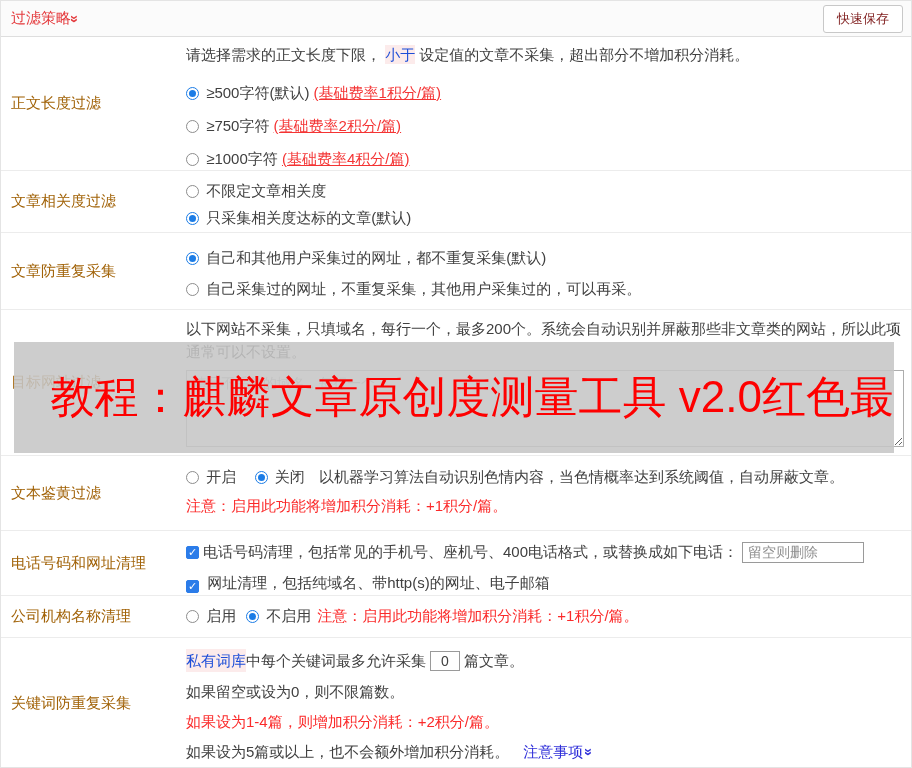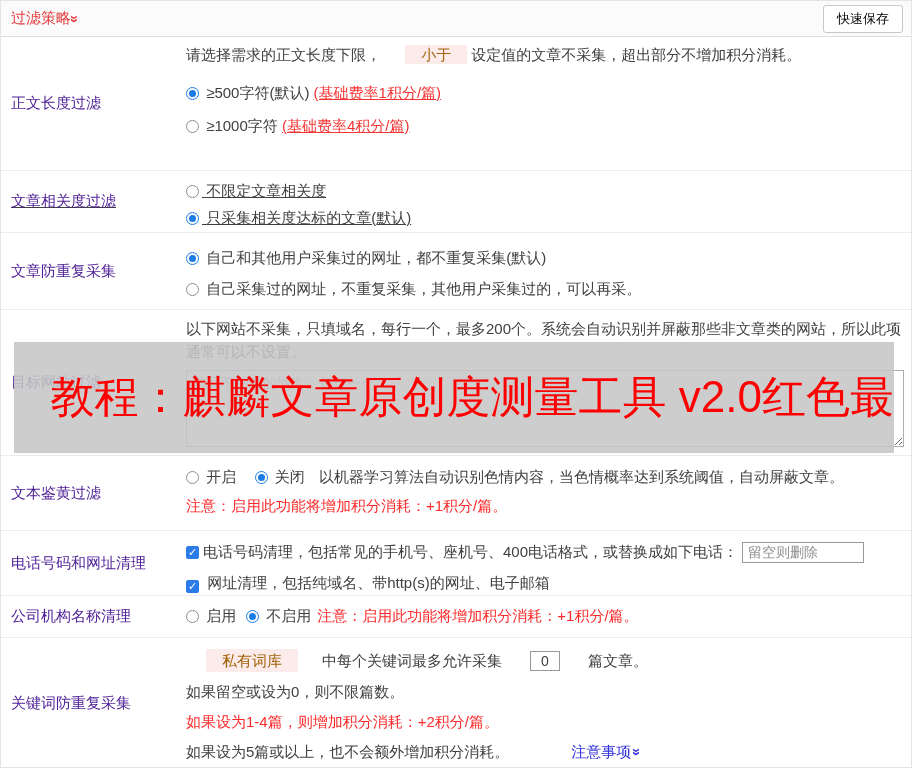--- a/index.html
+++ b/index.html
@@ -4,34 +4,34 @@
 <style>
   * { margin:0; padding:0; box-sizing:border-box; }
   html,body { background:#fff; }
   body { font-family:"Liberation Sans","DejaVu Sans",sans-serif; color:#404040; font-size:15px; }
   .page { position:relative; width:912px; height:768px; background:#fff; border:1px solid #e4e4e4; overflow:hidden; }
 
   
   .hdr { height:36px; background:#fbfbfb; border-bottom:1px solid #dedede; display:flex; align-items:center; justify-content:space-between; padding:0 8px 0 10px; }
   .hdr-title { color:#e4393c; font-size:15px; display:flex; align-items:center; }
   .chev { display:inline-block; transform:rotate(90deg); font-size:14px; line-height:1; font-weight:bold; }
-  .btn-save { font-family:Liberation Mono, monospace; font-size:13px; color:#000000; background:#fff; border:1px solid #c8c8c8; border-radius:3px; padding:4px 13px; cursor:pointer; }
+  .btn-save { font-family:Liberation Mono, monospace; font-size:13px; color:#7f1d1d; background:#fff; border:1px solid #c8c8c8; border-radius:3px; padding:4px 13px; cursor:pointer; }
 
   
   .row { display:flex; border-bottom:1px solid #ececec; }
-  .row-label { width:185px; flex:0 0 185px; padding-left:10px; align-self:center; color:#4c1d95; }
+  .row-label { width:185px; flex:0 0 185px; padding-left:10px; align-self:center; color:#a16207; }
   .row-content { flex:1; padding-right:8px; }
 
   
   .radio { display:inline-block; width:13px; height:13px; border:1px solid #8d8d8d; border-radius:50%; background:#fff; vertical-align:-2px; margin-right:3px; position:relative; cursor:pointer; }
   .radio.on { border-color:#1b7ce6; }
   .radio.on::after { content:""; position:absolute; left:2px; top:2px; width:7px; height:7px; border-radius:50%; background:#1b7ce6; }
   .checkbox { display:inline-flex; width:13px; height:13px; background:#2b7ce9; border:1px solid #2b7ce9; border-radius:2px; color:#fff; font-size:11px; line-height:11px; font-weight:bold; align-items:center; justify-content:center; vertical-align:-2px; margin-right:4px; cursor:pointer; }
 
-  .hl { background:#fcebeb; color:#a16207; padding:1px 16px;margin-left:20px; }
+  .hl { background:#fcebeb; color:#1d4ed8; padding:1px 0; }
   .fee { color:#f43434; text-decoration:underline; }
   .note-red { color:#fb2a2a; }
   .link-blue { color:#2f2fd9; text-decoration:none; display:inline-flex; align-items:center; gap:2px; cursor:pointer; }
 
   
   .r1 .row-content { padding-top:9px; }
   .r1 .opts { margin-top:11px; }
   .r1 .opt { height:33px; line-height:33px; }
   .r2 .row-content { padding-top:6px; }
   .r2 .opt { height:27px; line-height:27px; }
@@ -45,21 +45,21 @@
   .r5 .note { margin-top:10px; }
   .gap { display:inline-block; width:10px; }
   .r6 .row-content { padding-top:5px; }
   .r6 .line1 { display:flex; align-items:center; height:32px; }
   .r6 .line2 { margin-top:6px; }
   .inp-phone { width:122px; height:21px; border:1px solid #9a9a9a; font-family:inherit; font-size:14px; padding:1px 5px; margin-left:4px; color:#404040; }
   .inp-phone::placeholder { color:#8f8f8f; }
   .r7 { align-items:center; }
   .r7 .row-content { padding:0; display:flex; align-items:center; }
   .r8 .row-content { padding-top:11px; }
-  .r8 .kline { min-height:21px; line-height:21px; margin-bottom:9px; display:flex; align-items:center; flex-wrap:wrap;gap:24px; }
+  .r8 .kline { min-height:21px; line-height:21px; margin-bottom:9px; display:flex; align-items:center; flex-wrap:wrap; }
   .inp-num { width:30px; height:20px; border:1px solid #9a9a9a; text-align:center; font-family:inherit; font-size:14px; margin:0 4px; color:#404040; }
 
   
   .banner { position:absolute; left:13px; top:341px; width:880px; height:111px; background:rgba(198,198,198,0.87); z-index:5; display:flex; align-items:center; padding-left:28px; white-space:nowrap;justify-content:flex-end; }
   .banner-text { color:#fe0000; font-size:44px; letter-spacing:0px; }
 </style>
 </head>
 <body>
 
 <div class="page">
@@ -81,28 +81,33 @@
         <span>设定值的文章不采集，超出部分不增加积分消耗。</span>
       </div>
       <div class="opts">
         <div class="opt">
           <span class="radio on"></span>
           <span>≥500字符(默认)</span>
           <span class="fee">(基础费率1积分/篇)</span>
         </div>
         <div class="opt">
           <span class="radio"></span>
+          <span>≥750字符</span>
+          <span class="fee">(基础费率2积分/篇)</span>
+        </div>
+        <div class="opt">
+          <span class="radio"></span>
           <span>≥1000字符</span>
           <span class="fee">(基础费率4积分/篇)</span>
         </div>
       </div>
     </div>
   </div>
 
-  <div class="row r2" style="height:62px;text-decoration:underline;">
+  <div class="row r2" style="height:62px;">
     <div class="row-label">文章相关度过滤</div>
     <div class="row-content">
       <div class="opt">
         <span class="radio"></span>
         <span>不限定文章相关度</span>
       </div>
       <div class="opt">
         <span class="radio on"></span>
         <span>只采集相关度达标的文章(默认)</span>
       </div>

